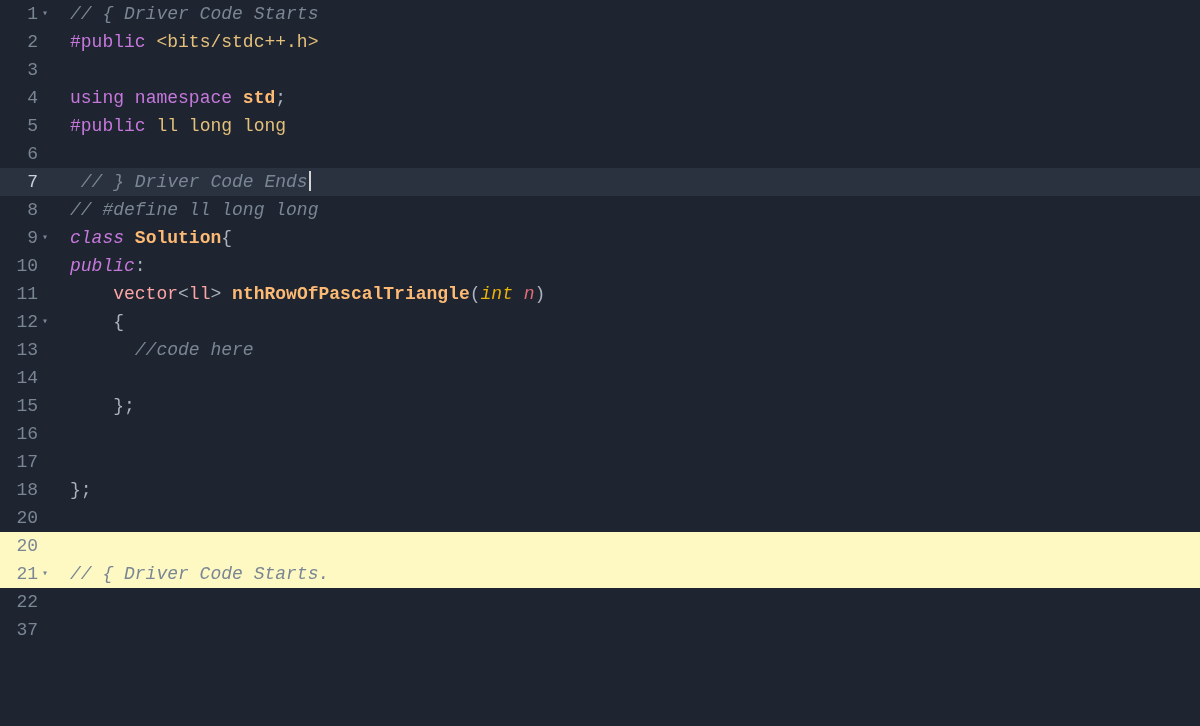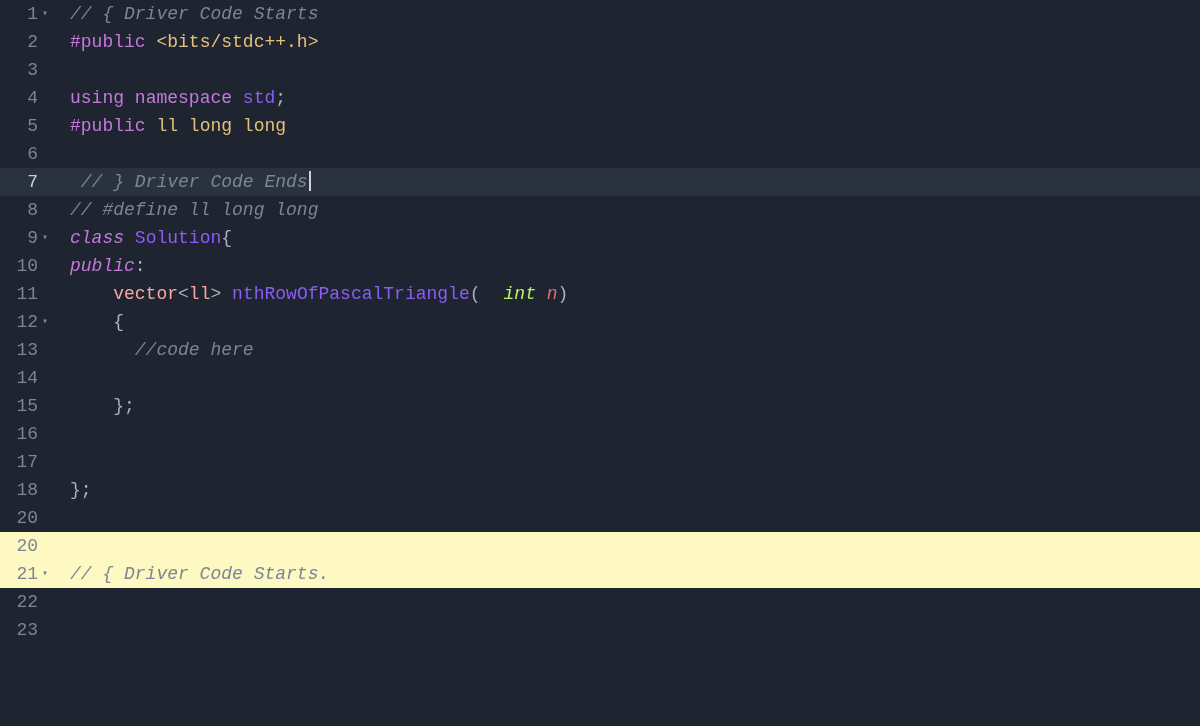--- a/index.html
+++ b/index.html
@@ -58,25 +58,25 @@
     .code {
       padding-left: 12px;
       white-space: pre;
       text-align: center;
     }
     .c-comment { color: #7a8694; font-style: italic; }
     .c-preproc { color: #c678dd; }
     .c-preproc-arg { color: #e5c07b; }
     .c-keyword { color: #c678dd; }
     .c-keyword-it { color: #c678dd; font-style: italic; }
-    .c-type-it { color: #bef264; font-style: italic; margin-left: 23px; }
+    .c-type-it { color: #eab308; font-style: italic; }
     .c-punct { color: #abb2bf; }
     .c-ident { color: #fca5a5; }
     .c-param { color: #e06c75; font-style: italic; }
-    .c-white { color: #8b5cf6; font-weight: 400; margin-top: 18px; }
+    .c-white { color: #fdba74; font-weight: 700; margin-top: 18px; }
     .cursor {
       display: inline-block;
       width: 2px;
       height: 20px;
       background: #d4d4d4;
       vertical-align: middle;
       margin-left: 1px;
       position: relative;
       top: -1px;
     }
@@ -234,18 +234,18 @@
     </div>
     <div class="line">
       <div class="gutter">
         <span>22</span>
         <span class="fold"></span>
       </div>
       <div class="code"></div>
     </div>
     <div class="line">
       <div class="gutter">
-        <span>23</span>
+        <span>37</span>
         <span class="fold"></span>
       </div>
       <div class="code"></div>
     </div>
   </div>
 
 </body></html>

